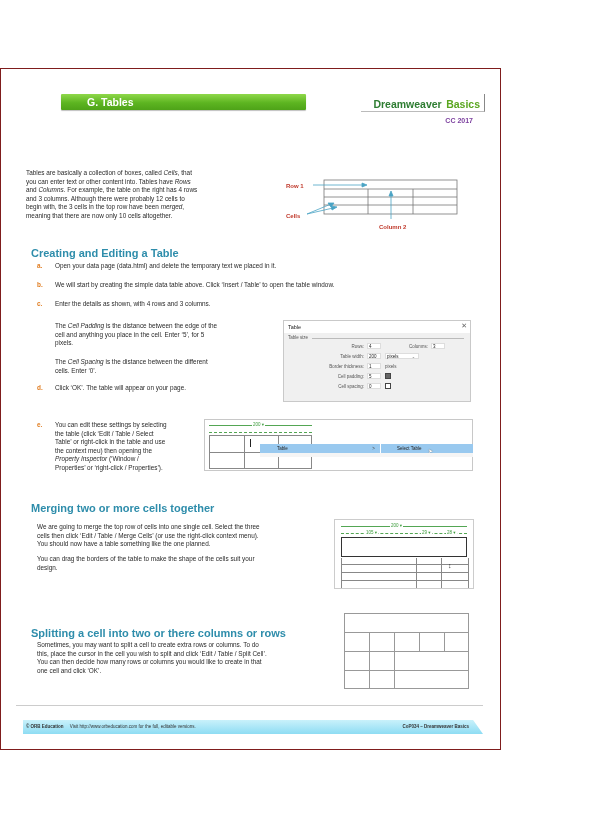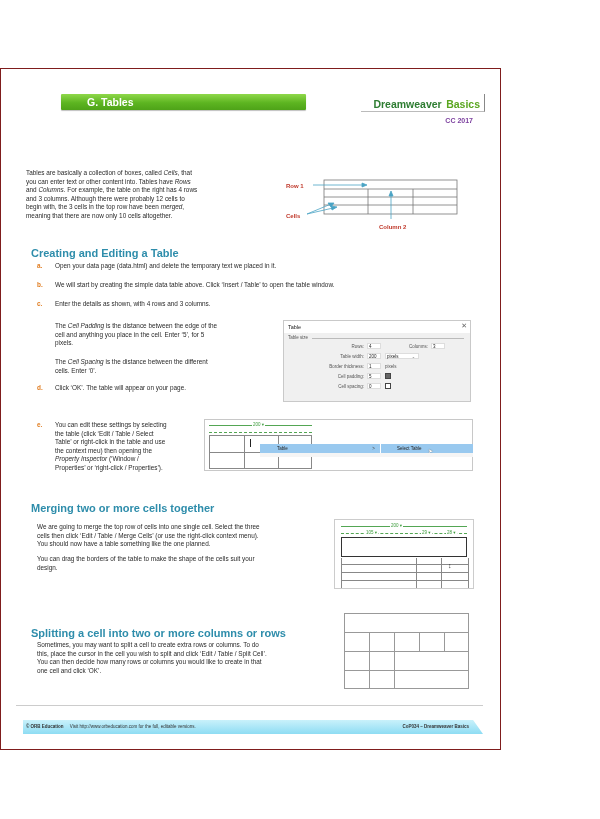--- a/index.html
+++ b/index.html
@@ -225,21 +225,21 @@
     <div style="position:absolute; left:6px; top:38px; width:126px; height:30px; border-left:1px solid #888; border-right:1px solid #888;">
       <div style="position:absolute; left:0; right:0; top:6px; border-top:1px solid #888;"></div>
       <div style="position:absolute; left:0; right:0; top:14px; border-top:1px solid #888;"></div>
       <div style="position:absolute; left:0; right:0; top:22px; border-top:1px solid #888;"></div>
       <div style="position:absolute; left:74px; top:0; bottom:0; border-left:1px solid #888;"></div>
       <div style="position:absolute; left:99px; top:0; bottom:0; border-left:1px solid #888;"></div>
       <span style="position:absolute; left:106px; top:4px; font-size:7px; color:#333;">↕</span>
     </div>
   </div>
 
-  <div class="abs section-h" style="left:30px; top:558px;">Splitting a cell into two or more columns or rows</div>
+  <div class="abs section-h" style="left:30px; top:558px;">Splitting a cell into two or there columns or rows</div>
   <div class="abs body-text" id="split-p" style="left:36px; top:572px; width:300px;">
       <div>Sometimes, you may want to split a cell to create extra rows or columns.  To do</div>
       <div>this, place the cursor in the cell you wish to split and click ‘Edit / Table / Split Cell’.</div>
       <div>You can then decide how many rows or columns you would like to create in that</div>
       <div>one cell and click ‘OK’.</div>
     </div>
 
   <div class="abs" style="left:343px; top:544px; width:125px; height:76px; border:1px solid #999; box-sizing:border-box;">
     <div style="position:absolute; left:0; right:0; top:18px; border-top:1px solid #999;"></div>
     <div style="position:absolute; left:0; right:0; top:37px; border-top:1px solid #999;"></div>

